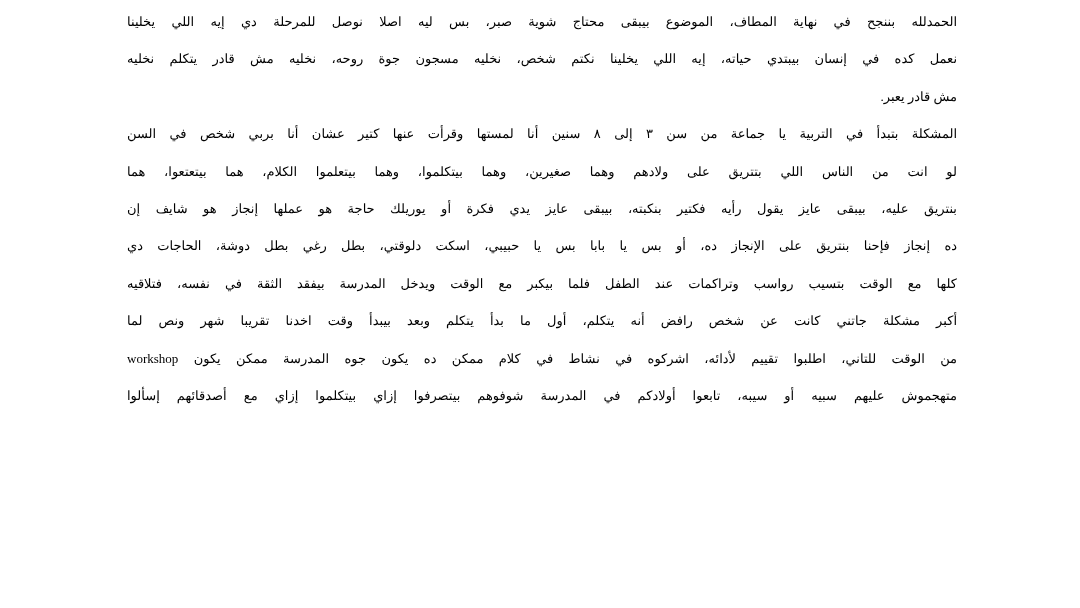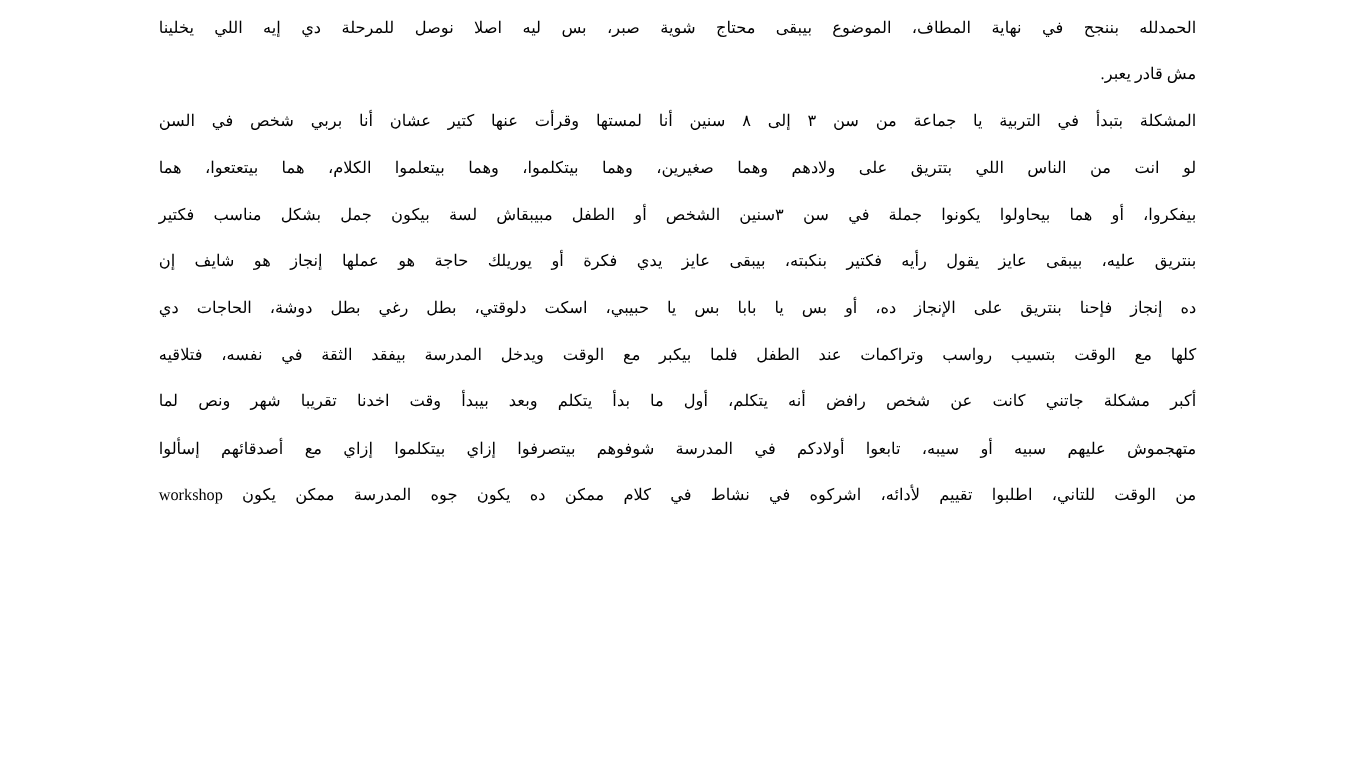--- a/index.html
+++ b/index.html
@@ -39,30 +39,30 @@
     .para .line.last {
       text-align-last: right;
     }
   </style>
 </head>
 <body>
 
 <div class="page">
   <p class="para">
     <span class="line">الحمدلله بننجح في نهاية المطاف، الموضوع بيبقى محتاج شوية صبر، بس ليه اصلا نوصل للمرحلة دي إيه اللي يخلينا</span>
+    <span class="line">نعمل كده في إنسان بيبتدي حياته، إيه اللي يخلينا نكتم شخص، نخليه مسجون جوة روحه، نخليه مش قادر يتكلم نخليه</span>
     <span class="line last">مش قادر يعبر.</span>
   </p>
   <p class="para">
     <span class="line">المشكلة بتبدأ في التربية يا جماعة من سن ٣ إلى ٨ سنين أنا لمستها وقرأت عنها كتير عشان أنا بربي شخص في السن</span>
   </p>
   <p class="para">
     <span class="line">لو انت من الناس اللي بتتريق على ولادهم وهما صغيرين، وهما بيتكلموا، وهما بيتعلموا الكلام، هما بيتعتعوا، هما</span>
-    <span class="line">بيفكروا، أو هما بيحاولوا يكونوا جملة في سن ٣سنين الشخص أو الطفل مبيبقاش لسة بيكون جمل بشكل مناسب فكتير</span>
     <span class="line">بنتريق عليه، بيبقى عايز يقول رأيه فكتير بنكبته، بيبقى عايز يدي فكرة أو يوريلك حاجة هو عملها إنجاز هو شايف إن</span>
     <span class="line">ده إنجاز فإحنا بنتريق على الإنجاز ده، أو بس يا بابا بس يا حبيبي، اسكت دلوقتي، بطل رغي بطل دوشة، الحاجات دي</span>
     <span class="line">كلها مع الوقت بتسيب رواسب وتراكمات عند الطفل فلما بيكبر مع الوقت ويدخل المدرسة بيفقد الثقة في نفسه، فتلاقيه</span>
   </p>
   <p class="para">
     <span class="line">أكبر مشكلة جاتني كانت عن شخص رافض أنه يتكلم، أول ما بدأ يتكلم وبعد بيبدأ وقت اخدنا تقريبا شهر ونص لما</span>
+    <span class="line">من الوقت للتاني، اطلبوا تقييم لأدائه، اشركوه في نشاط في كلام ممكن ده يكون جوه المدرسة ممكن يكون workshop</span>
     <span class="line">متهجموش عليهم سبيه أو سيبه، تابعوا أولادكم في المدرسة شوفوهم بيتصرفوا إزاي بيتكلموا إزاي مع أصدقائهم إسألوا</span>
-    <span class="line">من الوقت للتاني، اطلبوا تقييم لأدائه، اشركوه في نشاط في كلام ممكن ده يكون جوه المدرسة ممكن يكون workshop</span>
   </p>
 </div>
 
 </body></html>

